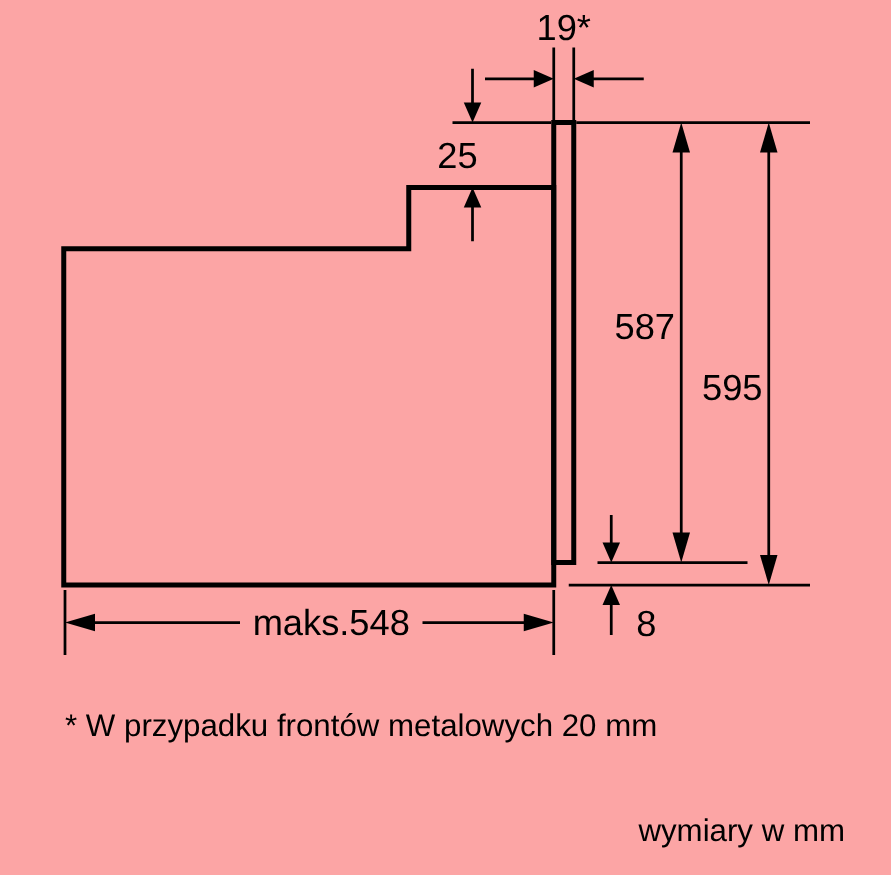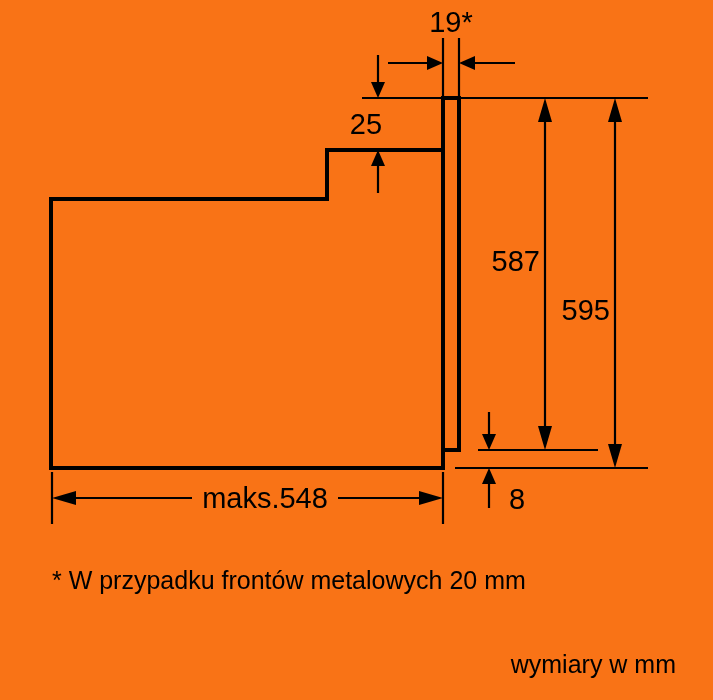--- a/index.html
+++ b/index.html
@@ -12,21 +12,21 @@
     width: 713px;
     height: 700px;
     font-family: "Liberation Sans", sans-serif;
     color: #000000;
     overflow: hidden;
   }
   #drawing-root {
     position: relative;
     width: 713px;
     height: 700px;
-    background: #f97316;
+    background: #fca5a5;
   }
   svg#technical-drawing {
     display: block;
     width: 713px;
     height: 700px;
   }
   .dim-text {
     font-family: "Liberation Sans", sans-serif;
     font-size: 29px;
     fill: #000000;

